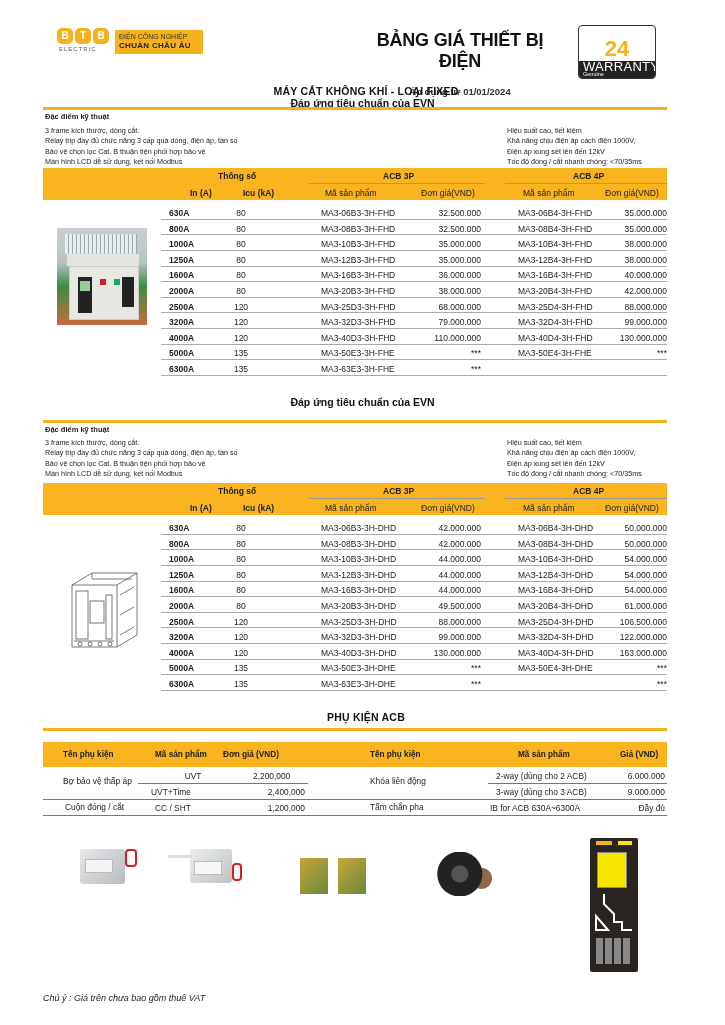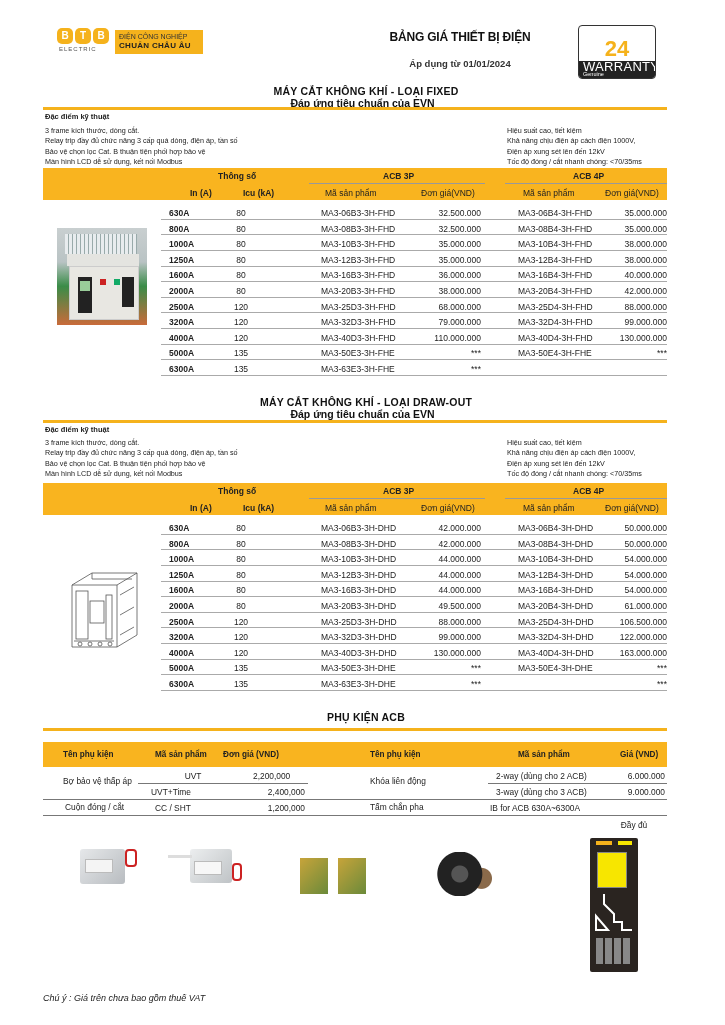--- a/index.html
+++ b/index.html
@@ -9,21 +9,21 @@
 
   
   .logo { left: 57px; top: 28px; height: 30px; width: 150px; }
   .logo-hex { position: absolute; top: 0; width: 16px; height: 16px; background: #f5b21c; border-radius: 5px; color: #fff; font-weight: bold; font-size: 10px; text-align: center; line-height: 16px; }
   .logo-electric { position: absolute; left: 2px; top: 18px; font-size: 6px; letter-spacing: 1px; color: #555; }
   .logo-box { position: absolute; left: 58px; top: 2px; width: 88px; height: 24px; background: #f5b21c; padding: 2px 4px; }
   .logo-box .l1 { font-size: 7px; color: #333; line-height: 9px; }
   .logo-box .l2 { font-size: 8px; font-weight: bold; color: #222; line-height: 10px; letter-spacing: .3px; }
 
   .title { left: 360px; top: 30px; width: 200px; text-align: center; }
-  .title .t1 { font-size: 12px; font-weight: bold; color: #111; letter-spacing: -.2px; }
+  .title .t1 { font-size: 18px; font-weight: bold; color: #111; letter-spacing: -.2px; }
   .title .t2 { font-size: 9.5px; color: #333; margin-top: 14px; font-weight: bold; }
 
   .warranty { left: 578px; top: 25px; width: 78px; height: 54px; border: 1px solid #333; border-radius: 4px; overflow: hidden; background: #fff; }
   .warranty .num { text-align: center; font-size: 22px; font-weight: bold; color: #f5b21c; line-height: 22px; margin-top: 12px; }
   .warranty .month { text-align: center; font-size: 6.5px; color: #333; letter-spacing: .5px; }
   .warranty .bar { position: absolute; left: 0; bottom: 0; width: 100%; height: 17px; background: #222; color: #fff; padding: 2px 4px; }
   .warranty .bar .w { font-size: 13px; font-weight: normal; line-height: 8px; letter-spacing: .3px; }
   .warranty .bar .g { font-size: 5.5px; line-height: 6px; }
 
   
@@ -222,21 +222,20 @@
     <div style="position:absolute;left:8px;top:10px;width:14px;height:36px;background:#222">
         <div style="margin:4px 2px;height:10px;background:#9c9"></div>
       </div>
     <div style="position:absolute;left:30px;top:12px;width:6px;height:6px;background:#c22"></div>
     <div style="position:absolute;left:44px;top:12px;width:6px;height:6px;background:#1a6"></div>
     <div style="position:absolute;left:52px;top:10px;width:12px;height:30px;background:#222"></div>
   </div>
 </div>
 
 <div class="abs sec-title" style="top:396px">
-  <div class="a">MÁY CẮT KHÔNG KHÍ - LOẠI DRAW-OUT</div>
   <div class="b">Đáp ứng tiêu chuẩn của EVN</div>
 </div>
 <div class="abs orange-line" style="top:420px"></div>
 <div class="abs spec-head" style="left:45px;top:425px">Đặc điểm kỹ thuật</div>
 <div class="abs spec-list" style="left:45px;top:438px">
   <div>3 frame kích thước, dòng cắt.</div>
   <div>Relay trip đầy đủ chức năng 3 cấp quá dòng, điện áp, tần số</div>
   <div>Bảo vệ chọn lọc Cat. B thuận tiện phối hợp bảo vệ</div>
   <div>Màn hình LCD dễ sử dụng, kết nối Modbus</div>
 </div>
@@ -401,21 +400,21 @@
 
   <div class="acc-cell" style="left:327px;top:34px">Khóa liên động</div>
   <div class="acc-cell" style="left:453px;top:29px">2-way (dùng cho 2 ACB)</div>
   <div class="acc-cell" style="left:560px;top:29px;width:62px;text-align:right">6.000.000</div>
   <div class="acc-line" style="left:445px;top:41px;width:179px"></div>
   <div class="acc-cell" style="left:453px;top:45px">3-way (dùng cho 3 ACB)</div>
   <div class="acc-cell" style="left:560px;top:45px;width:62px;text-align:right">9.000.000</div>
   <div class="acc-line" style="left:265px;top:57px;width:359px"></div>
   <div class="acc-cell" style="left:327px;top:60px">Tấm chắn pha</div>
   <div class="acc-cell" style="left:447px;top:61px">IB for ACB 630A~6300A</div>
-  <div class="acc-cell" style="left:560px;top:78px;width:62px;text-align:center">Đầy đủ</div>
+  <div class="acc-cell" style="left:560px;top:61px;width:62px;text-align:right">Đầy đủ</div>
   <div class="acc-line" style="left:265px;top:73px;width:359px"></div>
 </div>
 
 <div class="abs" style="left:80px;top:849px;width:45px;height:35px;background:linear-gradient(135deg,#e6e8ea,#b8bcc0);border-radius:3px">
   <div style="position:absolute;left:5px;top:10px;width:28px;height:14px;background:#f4f4f4;border:1px solid #bbb"></div>
   <div style="position:absolute;right:-12px;top:0;width:12px;height:18px;border:2px solid #c22;border-radius:4px"></div>
 </div>
 <div class="abs" style="left:190px;top:849px;width:42px;height:34px;background:linear-gradient(135deg,#eceeef,#bfc3c6);border-radius:3px">
   <div style="position:absolute;left:4px;top:12px;width:28px;height:14px;background:#f7f7f7;border:1px solid #bbb"></div>
   <div style="position:absolute;left:-22px;top:6px;width:24px;height:3px;background:#ddd"></div>

